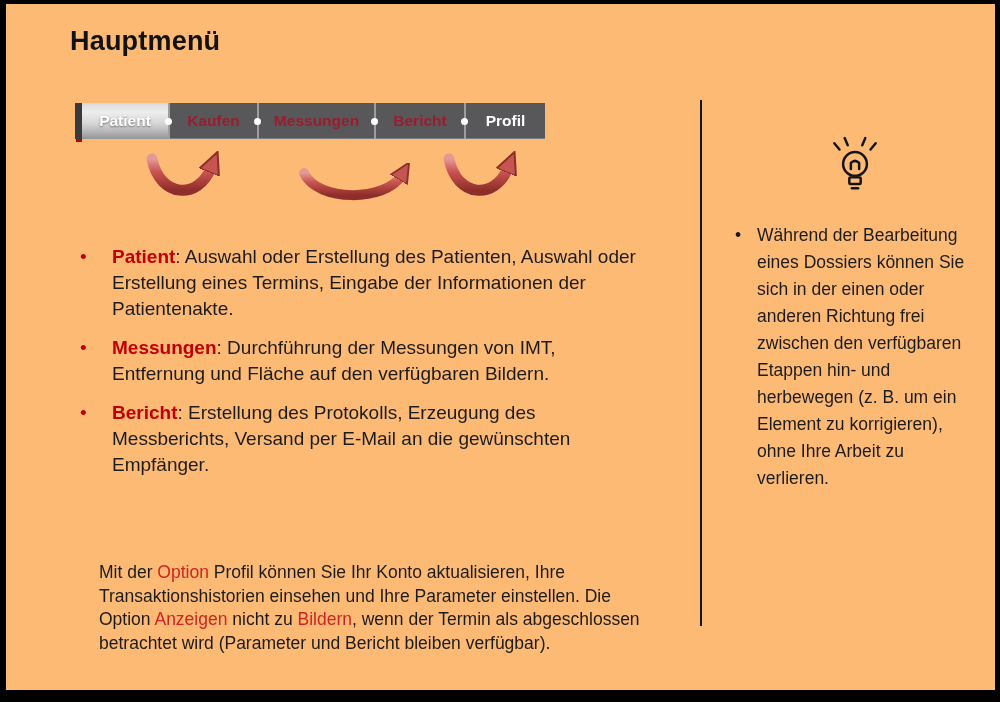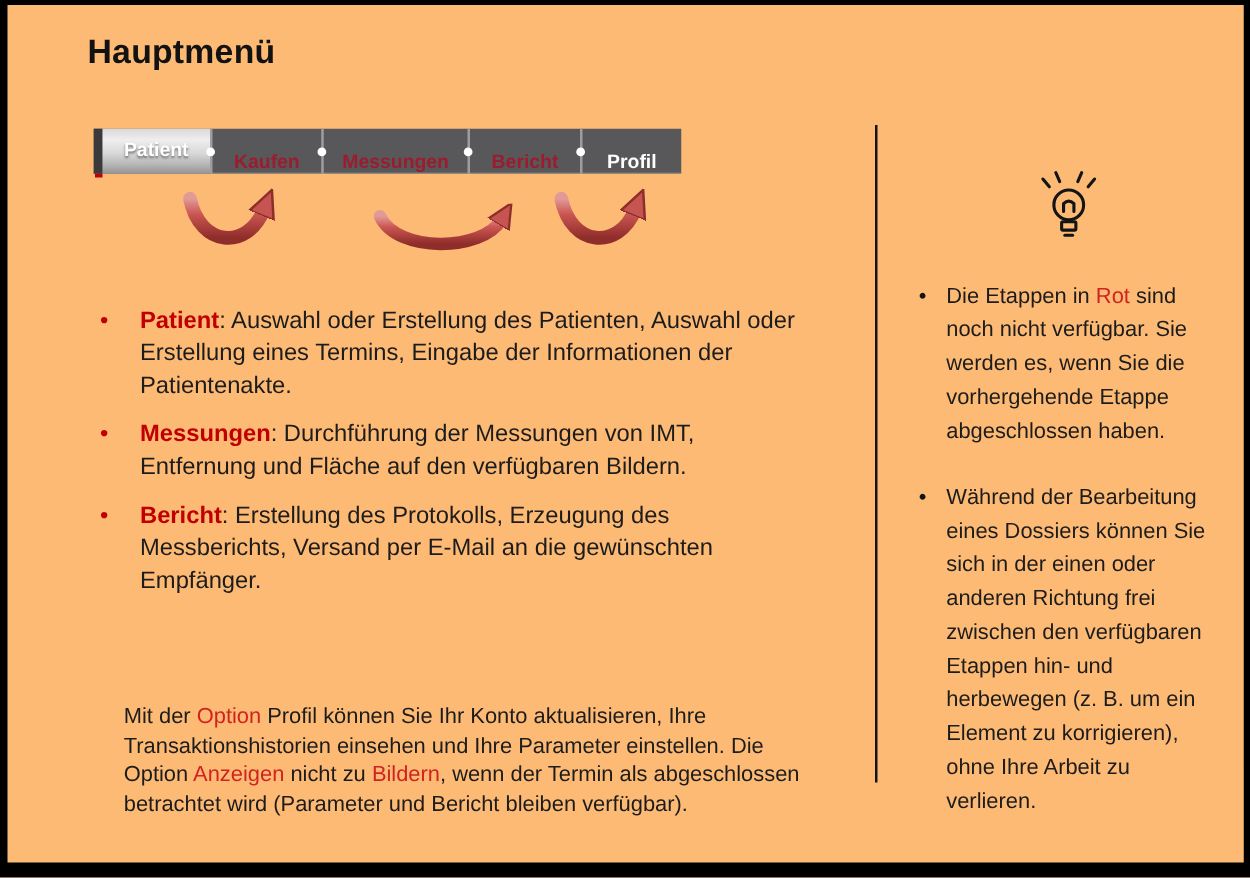--- a/index.html
+++ b/index.html
@@ -33,21 +33,21 @@
     position:relative; display:flex; align-items:center; justify-content:center;
     font-weight:bold; font-size:15.5px;
   }
   .tab.w0{width:86px}.tab.w1{width:89px}.tab.w2{width:117px}.tab.w3{width:90px}.tab.w4{width:81px}
   .tab.red  { color:#9b1c2f; }
   .tab.white{ color:#ffffff; }
   .tab.active {
     background:linear-gradient(180deg,#d9d9d9 0%,#eeeeee 25%,#d8d8d8 55%,#b5b5b5 80%,#949494 100%);
     color:#fff; text-shadow:0 1px 2px rgba(90,90,90,.85);
   }
-  .tab.sep { border-left:2px solid #9d9da0;align-items:flex-end; }
+  .tab.sep { border-left:2px solid #9d9da0; }
   .tab.dot::before {
     content:""; position:absolute; left:-5px; top:50%;
     width:7px; height:7px; margin-top:-3.5px; border-radius:50%;
     background:#fff;
   }
   .red-tick { position:absolute; left:1px; bottom:-3px; width:6px; height:3px; background:#c00000; }
 
   
   .arrow { position:absolute; }
   .arrow.a1 { left:134px; top:146px; }
@@ -158,18 +158,17 @@
         <path d="M29,9 L32,2"></path>
         <path d="M37,13 L42,7"></path>
         <circle cx="22" cy="27" r="11.5"></circle>
         <path d="M18,32 L18,26 Q22,22 26,26 L26,32"></path>
         <rect x="16.5" y="40" width="11" height="6.5" rx="1"></rect>
         <path d="M19,50.5 L25,50.5"></path>
       </svg>
     </div>
     <ul>
 
-    <li><span>Die Etappen in </span><span class="red">Rot</span><span> sind noch nicht verfügbar. Sie werden es, wenn Sie die vorhergehende Etappe abgeschlossen haben.</span></li>
         <li><span>Während der Bearbeitung eines Dossiers können Sie sich in der einen oder anderen Richtung frei zwischen den verfügbaren Etappen hin- und herbewegen (z. B. um ein Element zu korrigieren), ohne Ihre Arbeit zu verlieren.</span></li>
       </ul>
   </aside>
 
 </div>
 
 </body></html>

